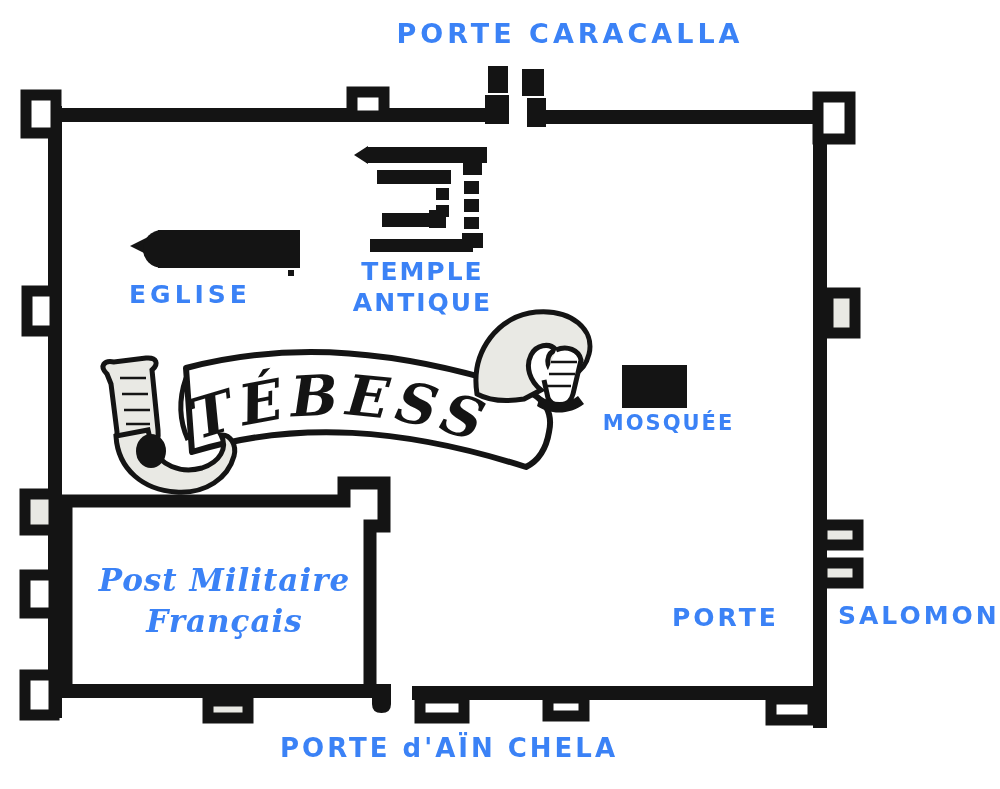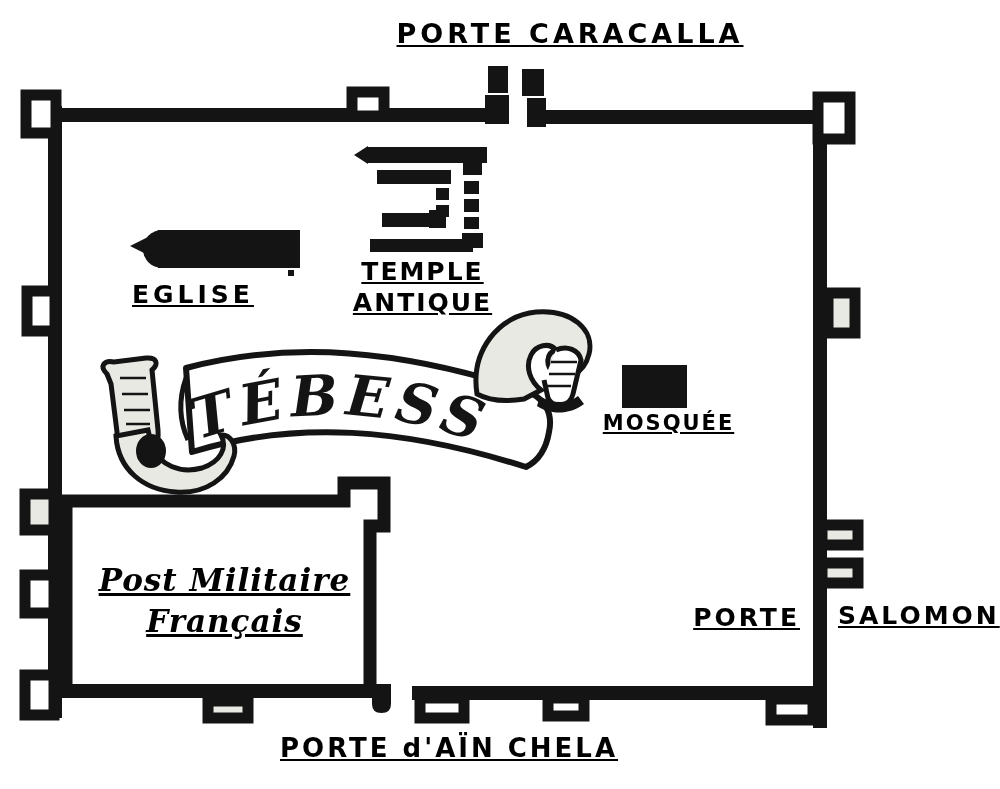--- a/index.html
+++ b/index.html
@@ -2,29 +2,29 @@
 <html><head>
 <meta charset="utf-8">
 <style>
   html,body{margin:0;padding:0;background:#ffffff;}
   .map-root{
     position:relative;width:1000px;height:789px;background:#ffffff;
     overflow:hidden;font-family:"DejaVu Sans",sans-serif;color:#141414;
   }
   .plan-svg{position:absolute;left:0;top:0;}
   .label{
-    position:absolute;font-weight:bold;color:#000000;
-    font-family:"DejaVu Sans",sans-serif;white-space:nowrap;text-decoration:underline;
+    position:absolute;font-weight:bold;color:#3b82f6;
+    font-family:"DejaVu Sans",sans-serif;white-space:nowrap;
   }
   .caps{letter-spacing:3px;}
   .lbl-caracalla{left:395px;top:18px;width:350px;text-align:center;font-size:27px;letter-spacing:4px;}
   .lbl-temple{left:335px;top:256px;width:175px;text-align:center;font-size:25px;line-height:31px;letter-spacing:2px;}
-  .lbl-eglise{left:132px;top:280px;width:140px;text-align:left;font-size:25px;letter-spacing:4px;}
+  .lbl-eglise{left:120px;top:280px;width:140px;text-align:center;font-size:25px;letter-spacing:4px;}
   .lbl-mosquee{left:576px;top:411px;width:185px;text-align:center;font-size:21px;letter-spacing:2px;}
-  .lbl-salomon-l{left:672px;top:603px;width:128px;text-align:right;font-size:25px;}
+  .lbl-salomon-l{left:672px;top:603px;width:128px;text-align:left;font-size:25px;}
   .lbl-salomon-r{left:838px;top:601px;width:160px;text-align:left;font-size:25px;}
   .lbl-ainchela{left:280px;top:733px;width:370px;text-align:left;font-size:26px;}
   .script{
     font-family:"DejaVu Serif",serif;font-style:italic;font-weight:bold;
   }
   .lbl-post{left:72px;top:560px;width:305px;text-align:center;font-size:31px;line-height:41px;letter-spacing:1px;}
 </style>
 </head>
 <body>
 

